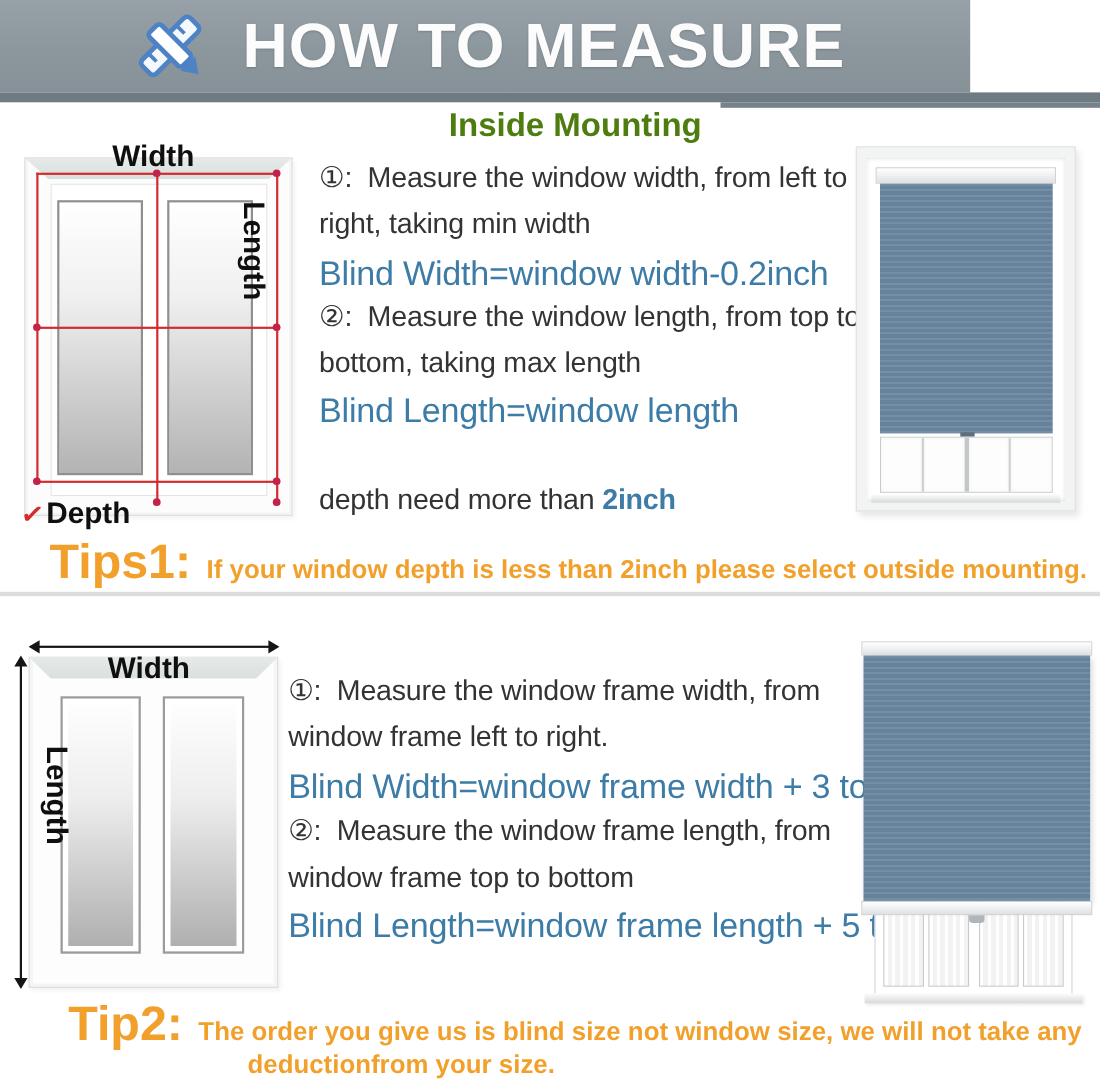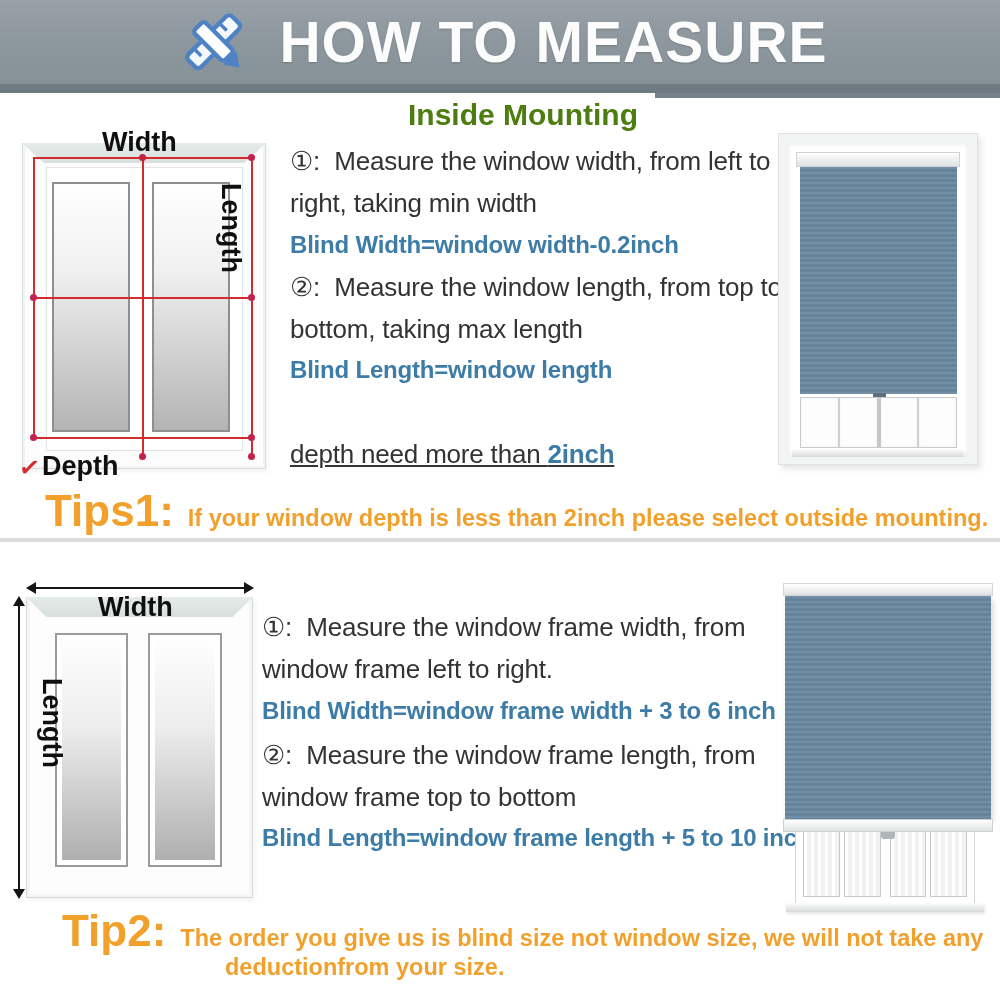--- a/index.html
+++ b/index.html
@@ -1,32 +1,32 @@
 <!DOCTYPE html>
 <html><head>
 <meta charset="utf-8">
 <style>
   * { margin:0; padding:0; box-sizing:border-box; }
   body { background:#ffffff; font-family:"Liberation Sans", sans-serif; }
   .page { position:relative; width:1000px; height:990px; background:#fff; overflow:hidden; }
 
   
-  .banner { position:absolute; left:0; top:0; width:1000px; height:84px;
+  .banner { position:absolute; left:0; top:0; width:882px; height:84px;
     background:linear-gradient(180deg,#97a1a7 0%,#8c979d 55%,#869198 100%);
     display:flex; align-items:center; justify-content:center; gap:23px; }
   .banner-shadow { position:absolute; left:0; top:84px; width:1000px; height:9px; background:#6f7b82; }
   .banner-shadow2 { position:absolute; left:655px; top:93px; width:345px; height:5px; background:#76828a; }
   .banner h1 { font-size:57px; font-weight:bold; color:#fcfcfc; letter-spacing:1px;
     text-shadow:0 1px 2px rgba(0,0,0,.18); }
   .banner-icon svg { display:block; }
 
   
   .sec-heading { position:absolute; font-size:30px; font-weight:bold; color:#4d7c0f; text-align:center; }
   .line { position:absolute; font-size:26px; color:#333; letter-spacing:-0.2px; white-space:nowrap; }
-  .formula { font-size:24px; font-weight:bold; color:#3d7ca6; letter-spacing:-0.2px; }
+  .formula { font-size:31px; font-weight:normal; color:#3d7ca6; letter-spacing:-0.2px; }
   .hl { color:#3d7ca6; font-weight:bold; }
   .tips { position:absolute; display:flex; align-items:baseline; gap:14px; color:#f2a02c; white-space:nowrap; }
   .tips .tlabel { font-size:44px; font-weight:bold; }
   .tips .ttext  { font-size:23.5px; font-weight:bold; }
   .divider { position:absolute; left:0; top:538px; width:1000px; height:4px; background:#dcdcdc; }
 
   
   .dlabel { position:absolute; font-size:27px; font-weight:bold; color:#0f0f0f; white-space:nowrap; }
   .vlabel { writing-mode:vertical-rl; }
   .rl { position:absolute; background:#d22c2c; }
@@ -150,21 +150,21 @@
     <div class="dlabel" style="left:24px;top:326px;">Depth</div>
   </div>
 
   <h2 class="sec-heading" style="left:288px;top:98px;width:470px;">Inside Mounting</h2>
   <p class="line" style="left:290px;top:146px;">①:&nbsp; Measure the window width, from left to</p>
   <p class="line" style="left:290px;top:188px;">right, taking min width</p>
   <p class="line formula" style="left:290px;top:231px;">Blind Width=window width-0.2inch</p>
   <p class="line" style="left:290px;top:314px;">bottom, taking max length</p>
   <p class="line" style="left:290px;top:272px;">②:&nbsp; Measure the window length, from top to</p>
   <p class="line formula" style="left:290px;top:356px;">Blind Length=window length</p>
-  <p class="line" style="left:290px;top:439px;text-decoration:underline;"><span>depth need more than </span><span class="hl">2inch</span></p>
+  <p class="line" style="left:290px;top:439px;"><span>depth need more than </span><span class="hl">2inch</span></p>
 
   <div class="iph">
     <div class="outer"></div>
     <div class="casing"></div>
     <div class="rail"></div>
     <div class="shade blind-fabric-texture"></div>
     <div class="tab"></div>
     <div class="lower">
       <div class="cell"></div>
       <div class="cell mid"></div>

